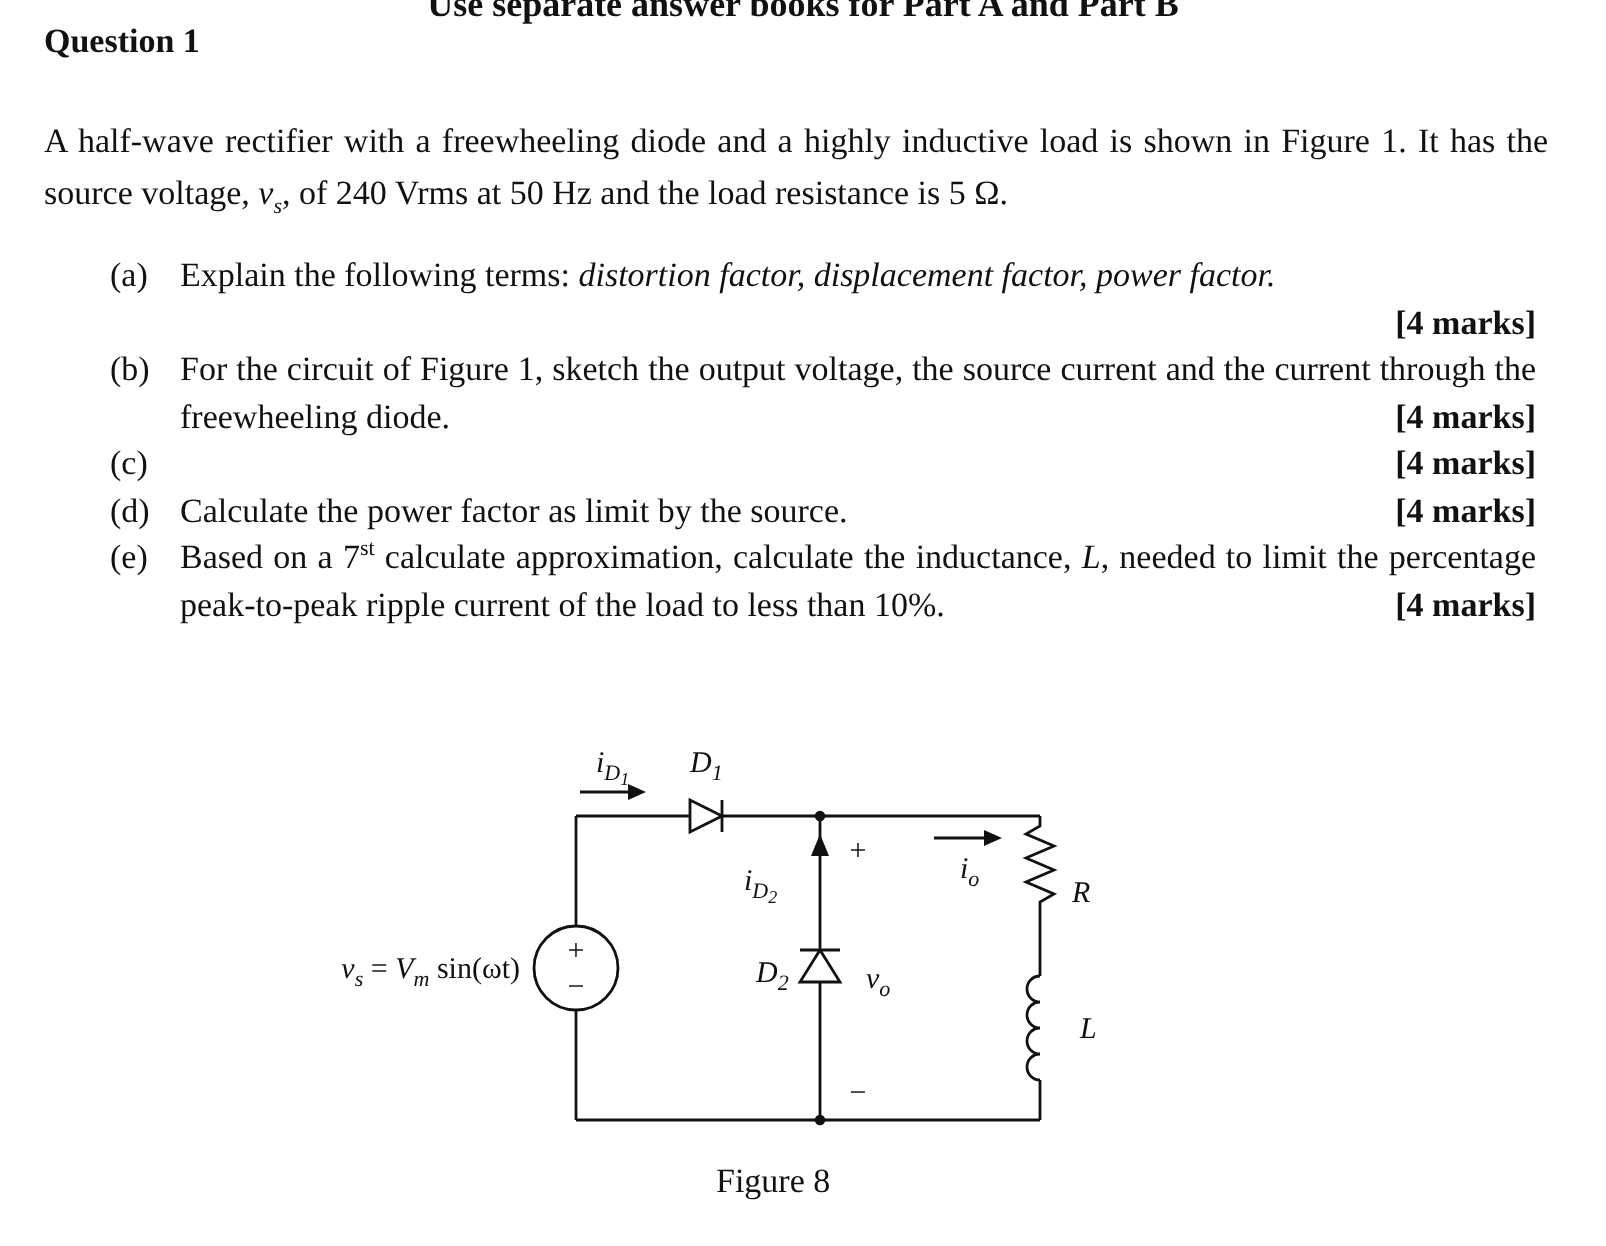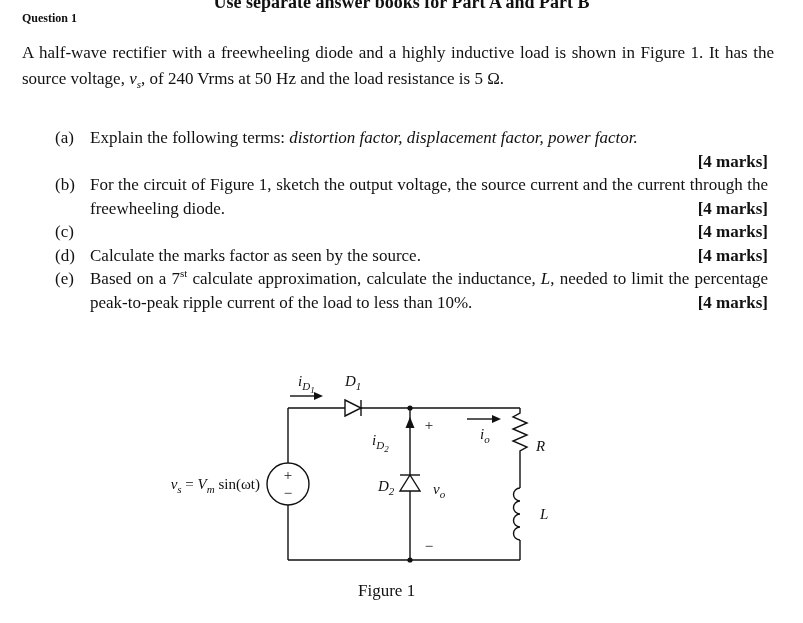--- a/index.html
+++ b/index.html
@@ -1,21 +1,21 @@
 <!DOCTYPE html>
 <html><head>
 <meta charset="utf-8">
 <style>
   html,body{margin:0;padding:0;background:#fff;}
   .page{position:relative;width:803px;height:623px;background:#fff;overflow:hidden;
         font-family:"Liberation Serif",serif;color:#111;border-radius:24px;}
   .banner-clip{position:absolute;top:0;left:0;width:100%;height:12px;overflow:hidden;}
   .banner-text{text-align:center;font-weight:bold;font-size:18px;line-height:18px;margin-top:-7px;}
-  .qtitle{position:absolute;top:11px;left:22px;margin:0;font-size:12px;font-weight:bold;}
-  .intro{position:absolute;top:40px;left:22px;width:752px;margin:0;font-size:17px;
+  .qtitle{position:absolute;top:11px;left:22px;margin:0;font-size:17px;font-weight:bold;}
+  .intro{position:absolute;top:58px;left:22px;width:752px;margin:0;font-size:17px;
          line-height:26px;text-align:justify;}
   .items{position:absolute;top:126px;left:22px;width:746px;font-size:17px;line-height:23.5px;}
   .item{position:relative;padding-left:68px;}
   .item::after{content:"";display:block;clear:both;height:0;}
   .ilabel{position:absolute;left:33px;top:0;}
   .itext{text-align:justify;}
   .marks{float:right;font-weight:bold;}
   .marks-line{text-align:right;font-weight:bold;}
   .emph{font-style:italic;}
   sub{font-size:11px;}
@@ -54,21 +54,21 @@
       <div class="itext"><span>For the circuit of Figure 1, sketch the output voltage, the source current and the current through the freewheeling diode.</span><span class="marks">[4 marks]</span></div>
     </div>
 
     <div class="item">
       <span class="ilabel">(c)</span>
       <div class="itext"><span class="marks">[4 marks]</span></div>
     </div>
 
     <div class="item">
       <span class="ilabel">(d)</span>
-      <div class="itext"><span>Calculate the marks factor as seen by the source.</span><span class="marks">[4 marks]</span></div>
+      <div class="itext"><span>Calculate the power factor as limit by the source.</span><span class="marks">[4 marks]</span></div>
     </div>
 
     <div class="item">
       <span class="ilabel">(e)</span>
       <div class="itext"><span>Based on a 7</span><sup>st</sup><span> calculate approximation, calculate the inductance, </span><i class="emph">L</i><span>, needed to limit the percentage peak-to-peak ripple current of the load to less than 10%.</span><span class="marks">[4 marks]</span></div>
     </div>
 
   </div>
 
   <svg class="circuit" width="440" height="245" viewBox="0 0 440 245" xmlns="http://www.w3.org/2000/svg">
@@ -111,15 +111,15 @@
     <text class="it" x="350" y="74"><tspan>i</tspan><tspan font-size="11" dy="4">o</tspan></text>
     <text x="299" y="65" text-anchor="middle">+</text>
     <text x="299" y="186" text-anchor="middle">−</text>
     <text class="it" x="406" y="86">R</text>
     <text class="it" x="410" y="154">L</text>
     <text x="158" y="115" text-anchor="middle" font-size="12">+</text>
     <text x="158" y="133" text-anchor="middle" font-size="12">−</text>
     <text x="130" y="124" text-anchor="end"><tspan class="it">v</tspan><tspan class="it" font-size="11" dy="4">s</tspan><tspan dy="-4"> = </tspan><tspan class="it">V</tspan><tspan class="it" font-size="11" dy="4">m</tspan><tspan dy="-4"> sin(ωt)</tspan></text>
   </svg>
 
-  <div class="figcaption">Figure 1</div>
+  <div class="figcaption">Figure 8</div>
 
 </div>
 
 </body></html>

